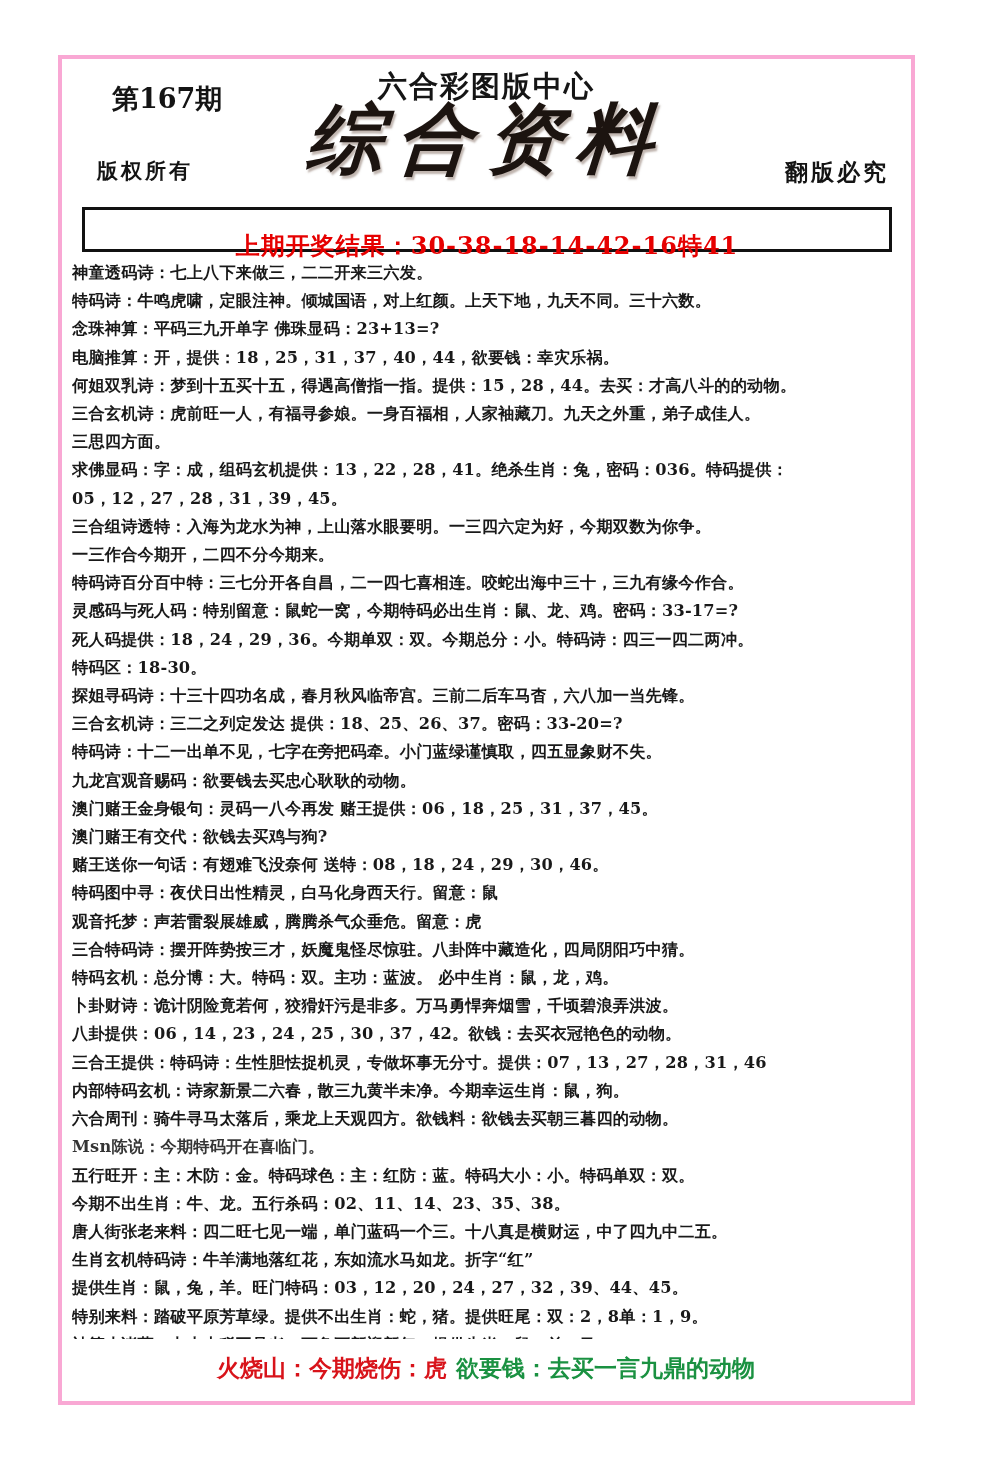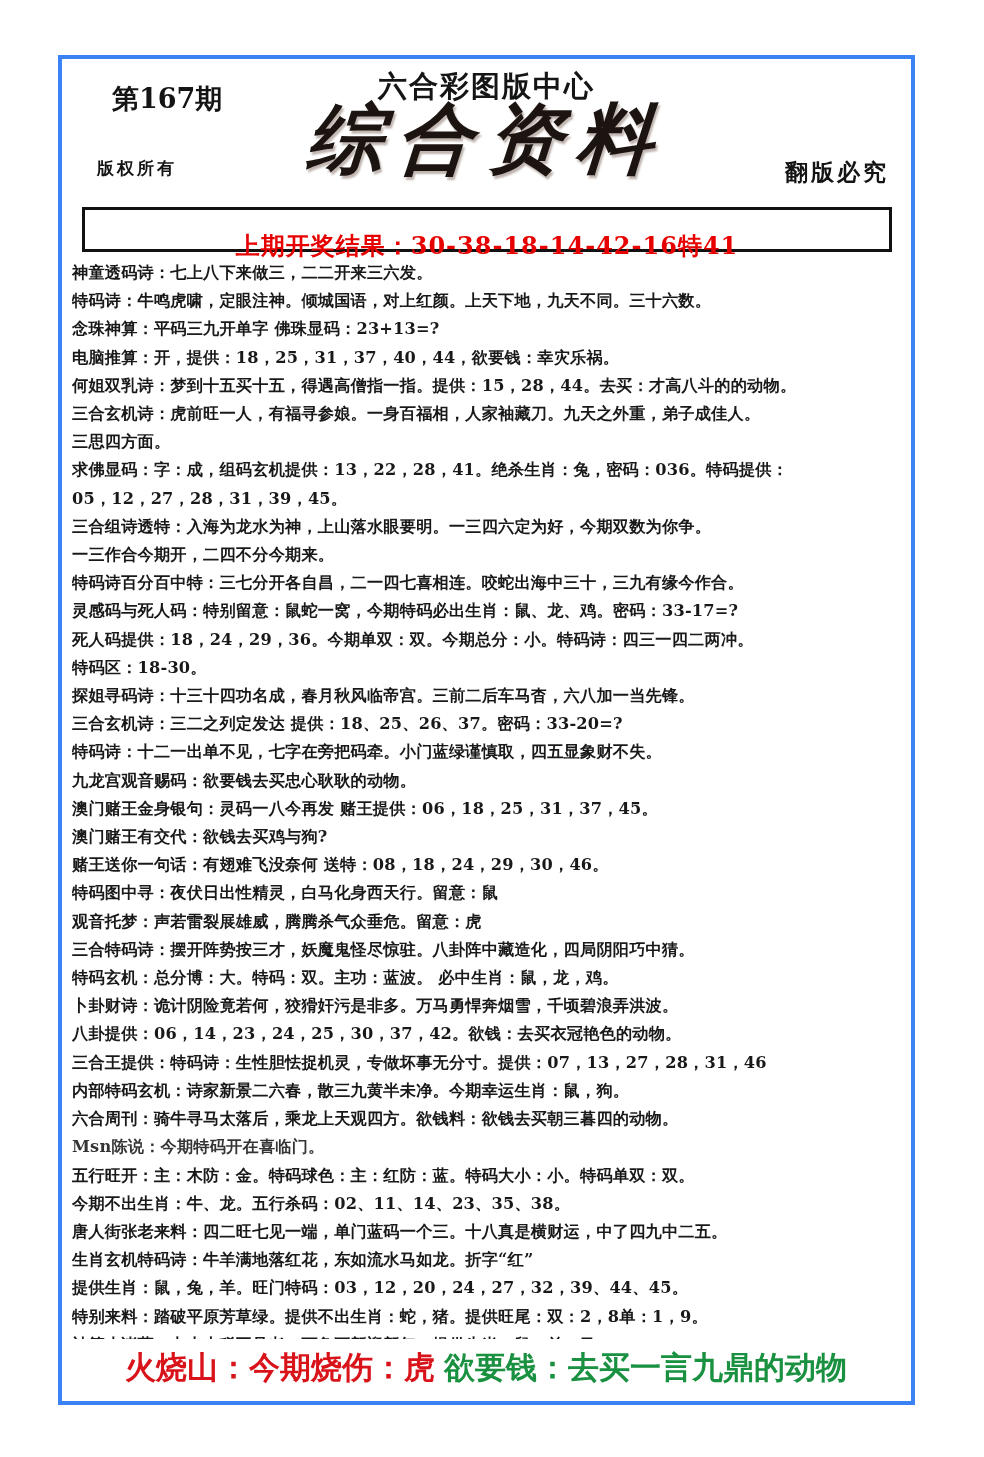--- a/index.html
+++ b/index.html
@@ -13,21 +13,21 @@
     font-family: "DejaVu Sans", "Liberation Sans", sans-serif;
     overflow: hidden;
   }
 
   #poster {
     position: absolute;
     left: 58px;
     top: 55px;
     width: 857px;
     height: 1350px;
-    border: 4px solid #3b82f6;
+    border: 4px solid #f9a8d4;
     box-sizing: border-box;
     background: #ffffff;
   }
 
   
   .header {
     position: relative;
     height: 140px;
   }
   .issue-no {
@@ -37,21 +37,21 @@
     font-size: 27px;
     font-weight: bold;
     color: #141414;
     letter-spacing: 0px;
     font-family: "DejaVu Serif", "Liberation Serif", serif;
   }
   .copyright-left {
     position: absolute;
     left: 35px;
     top: 98px;
-    font-size: 17px;
+    font-size: 21px;
     font-weight: bold;
     color: #141414;
     letter-spacing: 3px;
     font-family: "DejaVu Serif", "Liberation Serif", serif;
   }
   .copyright-right {
     position: absolute;
     right: 22px;
     top: 98px;
     font-size: 23px;
@@ -139,21 +139,21 @@
     left: 18px;
     bottom: 10px;
     width: 812px;
     height: 46px;
     display: flex;
     align-items: center;
     justify-content: center;
     white-space: nowrap;
   }
   .banner span {
-    font-size: 31px;
+    font-size: 23px;
     font-weight: bold;
     font-family: "DejaVu Serif", "Liberation Serif", serif;
     letter-spacing: 0px;
   }
   .banner .red { color: #d8131a; }
   .banner .green { color: #1a9141; margin-left: 9px; }
 </style>
 </head>
 <body>
 

